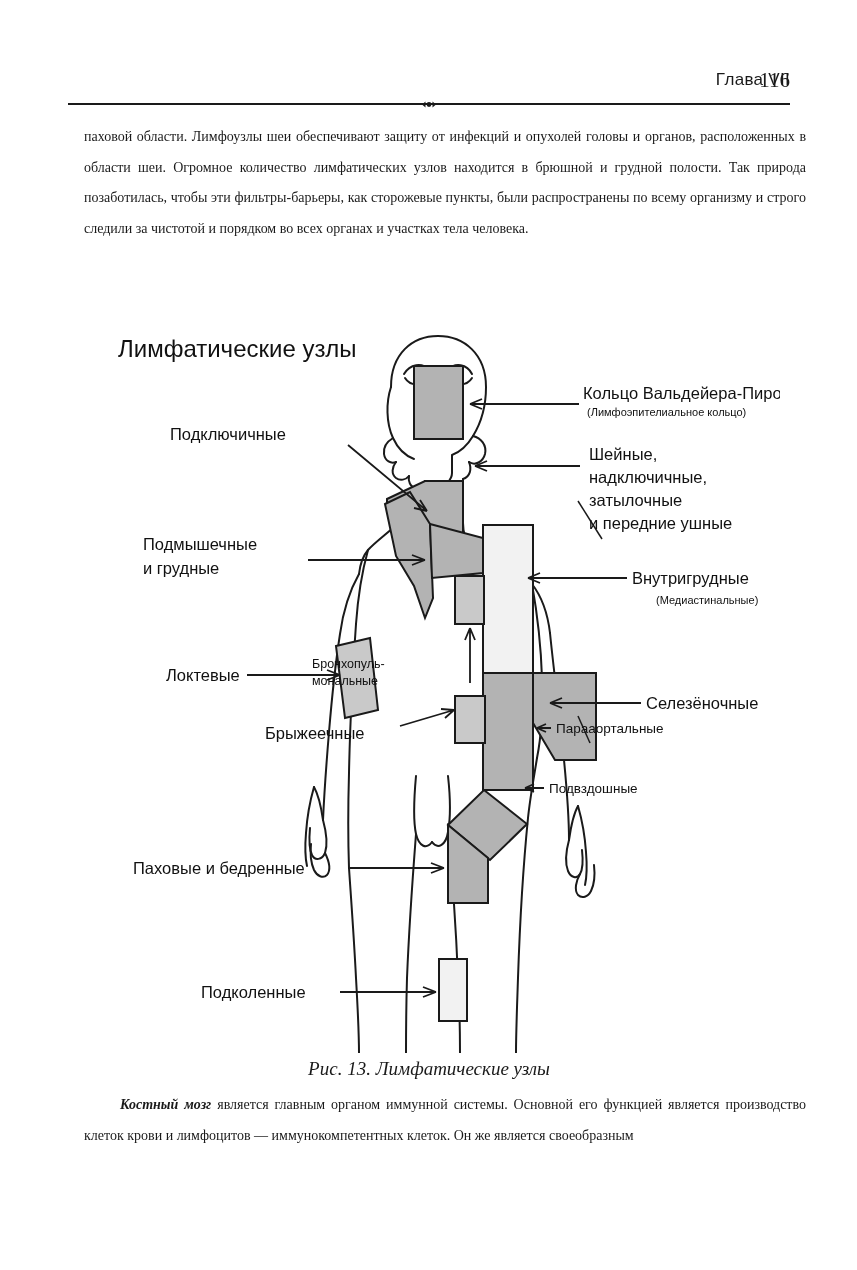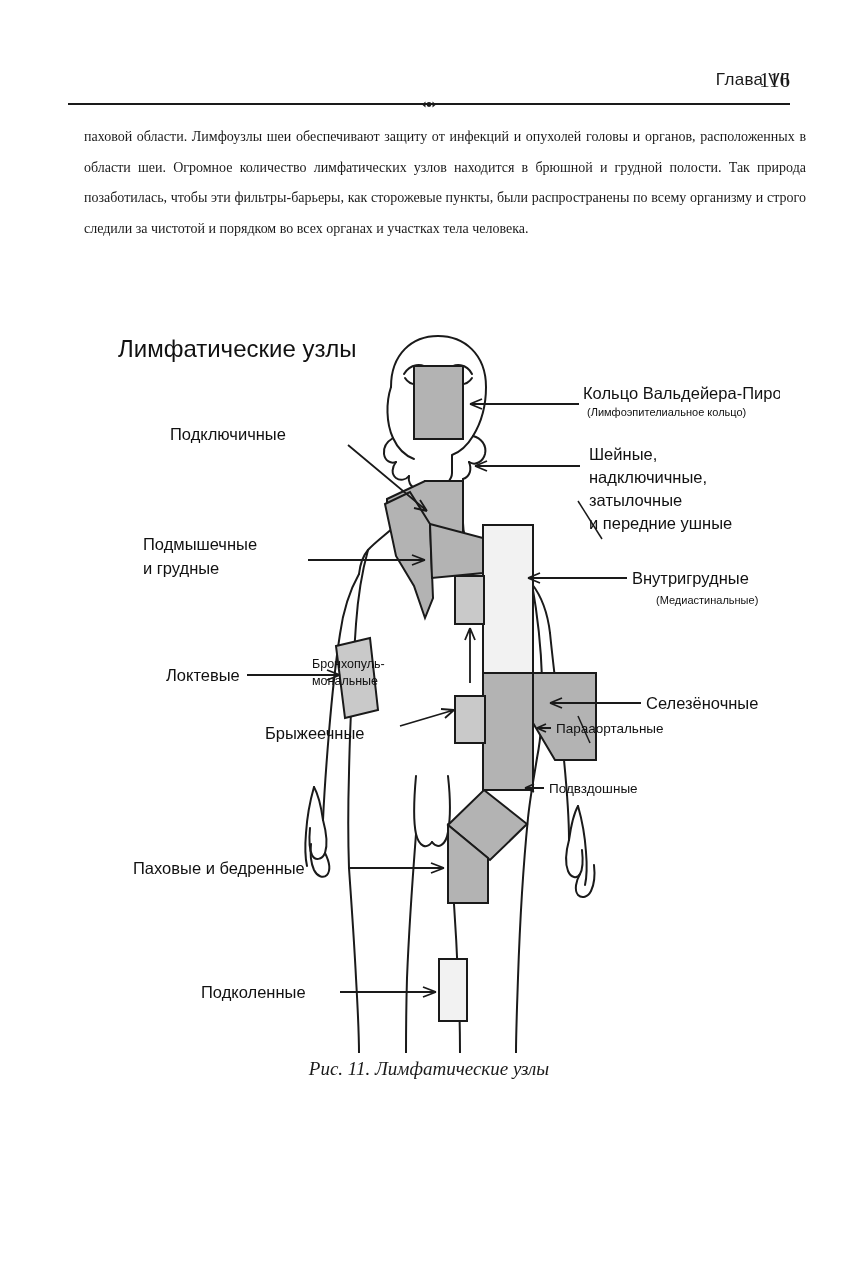--- a/index.html
+++ b/index.html
@@ -348,16 +348,19 @@
       <text class="lbl-md" x="456" y="405">Парааортальные</text>
 
       <text class="lbl-md" x="449" y="465">Подвздошные</text>
 
       <text class="lbl" x="33" y="546">Паховые и бедренные</text>
 
       <text class="lbl" x="101" y="670">Подколенные</text>
     </svg>
   </div>
 
-  <div class="fig-caption">Рис. 11. Лимфатические узлы</div>
-
+  <div class="fig-caption">Рис. 13. Лимфатические узлы</div>
+
+  <div class="bodytext" id="para-bottom">
+    <p class="indent"><span class="bold-italic">Костный мозг</span><span> является главным органом иммунной системы. Основной его функцией является производство клеток крови и лимфоцитов — иммунокомпетентных клеток. Он же является своеобразным</span></p>
+  </div>
 
 </div>
 
 </body></html>

